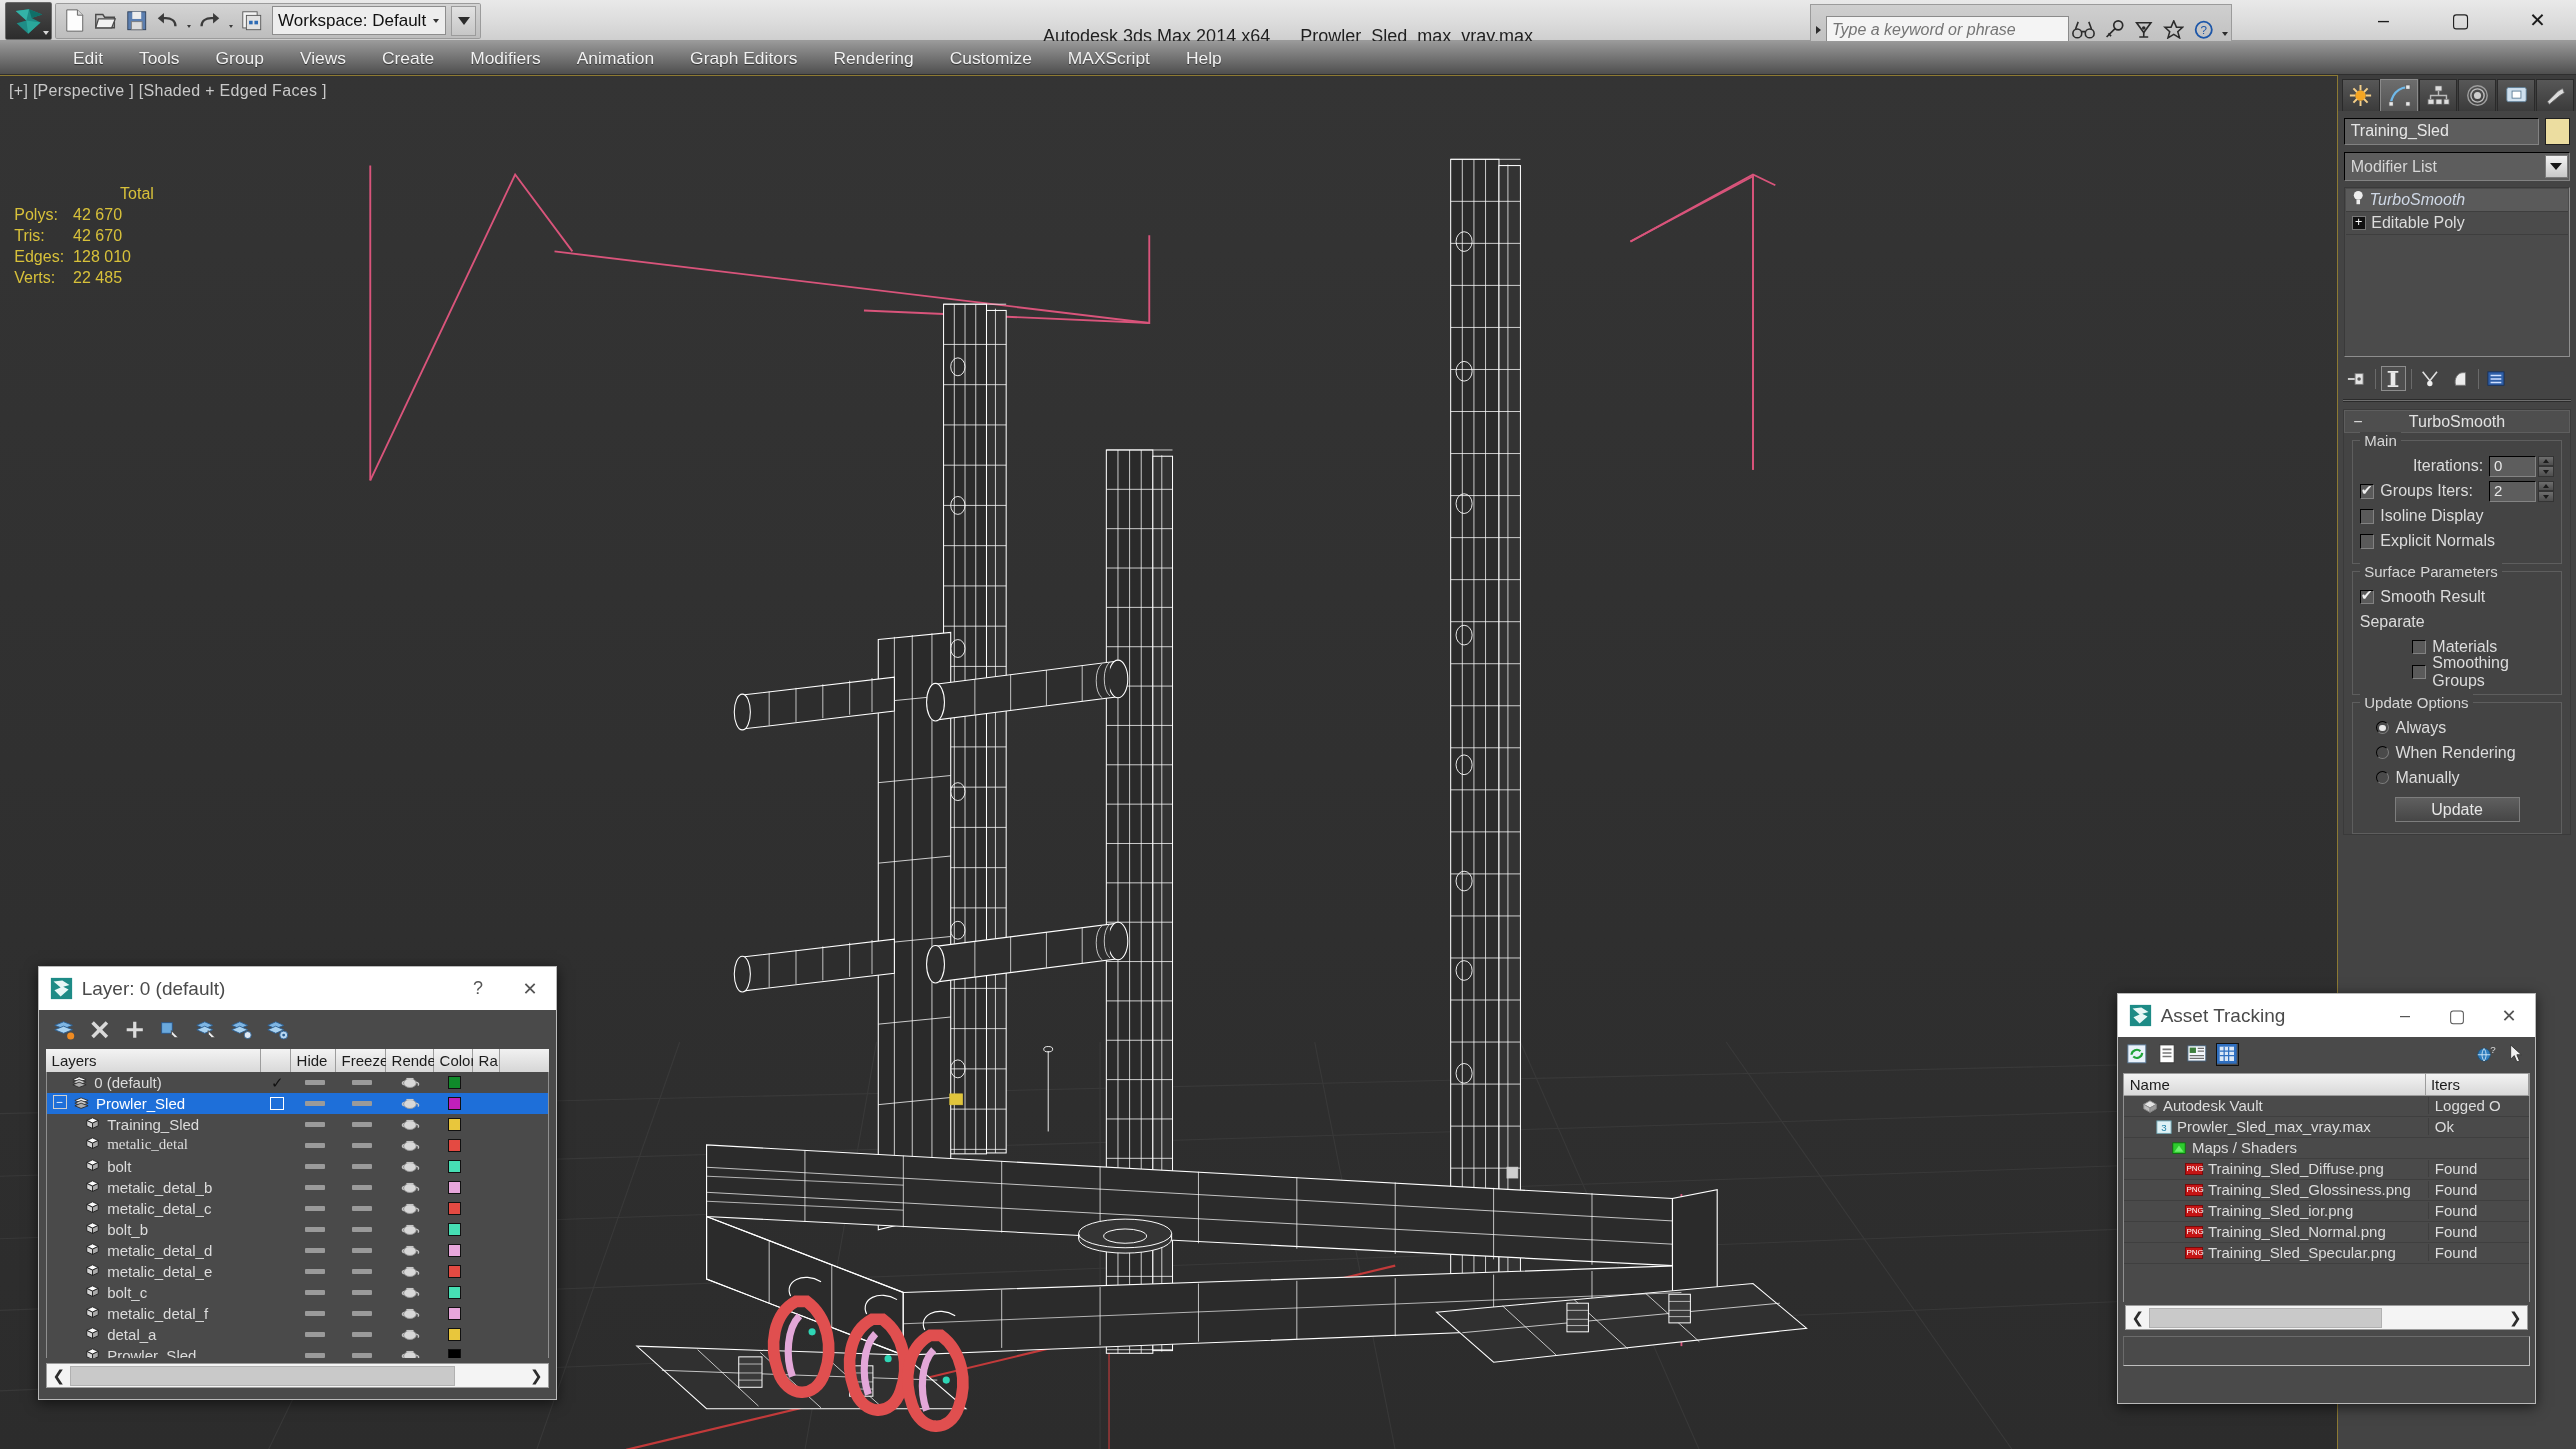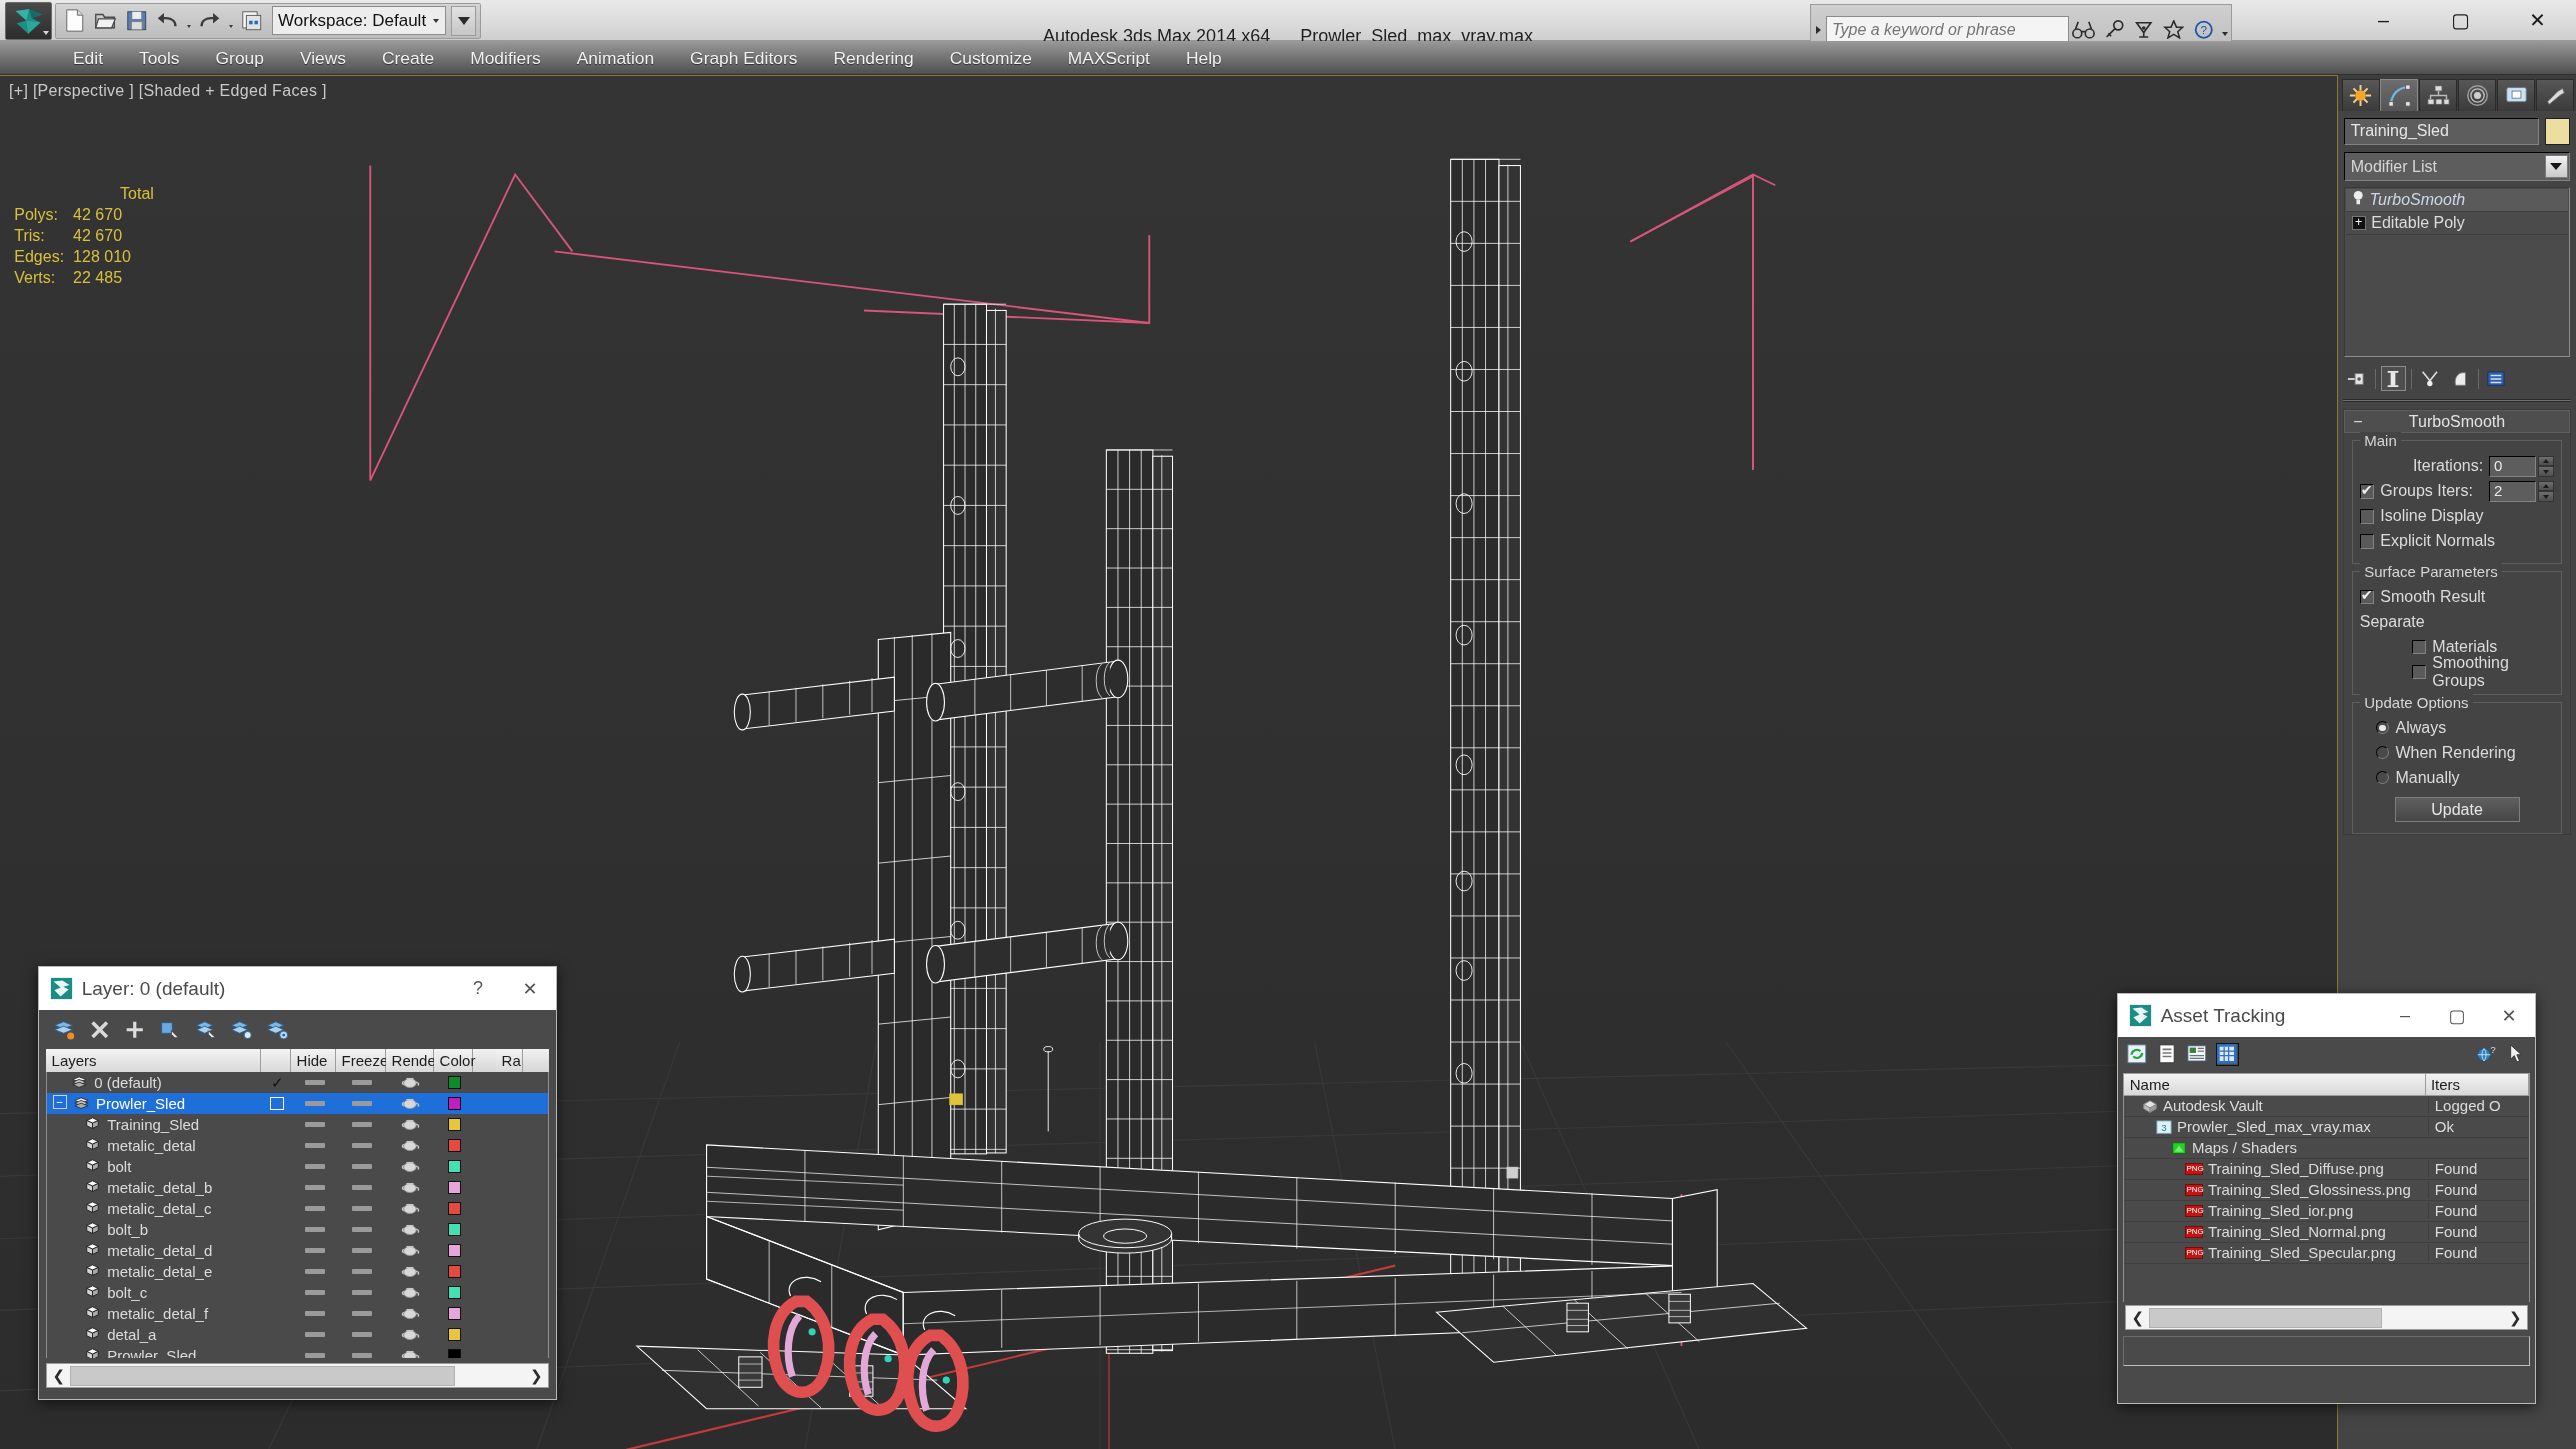--- a/index.html
+++ b/index.html
@@ -861,21 +861,21 @@
       </div>
     </div>
 
     <div class="lhdr" id="layerheader">
         <div class="c" style="width: 215px;">Layers</div>
         <div class="c" style="width: 30px;"></div>
         <div class="c" style="width: 45px;">Hide</div>
         <div class="c" style="width: 50px;">Freeze</div>
         <div class="c" style="width: 48px;">Render</div>
         <div class="c" style="width: 39px;">Color</div>
-        <div class="c" style="width: 27px; margin-left: 23px;">Ra</div>
+        <div class="c" style="width: 27px;">Ra</div>
       </div>
     <div class="lgrid" id="layergrid">
         <div class="lrow">
           <div class="nm" style="padding-left: 25px;">
             <span><svg width="15" height="13.4" viewBox="0 0 17 15">
                 <path d="M1 5 L8 2 L16 5 L8 8 Z" fill="#f0f0f0" stroke="#2a2a2a"></path>
                 <path d="M1 8 L8 5 L16 8 L8 11 Z" fill="#d0d0d0" stroke="#2a2a2a"></path>
                 <path d="M1 11 L8 8 L16 11 L8 14 Z" fill="#ababab" stroke="#2a2a2a"></path>
               </svg></span>
             <span>0 (default)</span>
@@ -954,21 +954,21 @@
                 <path d="M17 8 q4 1 2 4" fill="none" stroke="#c6c6c6" stroke-width="1.6"></path>
                 <path d="M3 7 q-3 2 0 4" fill="none" stroke="#c6c6c6" stroke-width="1.6"></path>
                 <path d="M6 4 h8" stroke="#c6c6c6" stroke-width="1.4"></path>
               </svg></span>
           </div>
           <div class="cell" style="left: 388px; width: 39px; height: 20.6px;">
             <span class="swatch" style="background:#e8c63c"></span>
           </div>
         </div>
         <div class="lrow">
-          <div class="nm" style="padding-left: 38px;">
+          <div class="nm" style="padding-left: 38px; font-family: Liberation Serif, serif;">
             <span><svg width="15" height="14.3" viewBox="0 0 17 16">
                 <path d="M2 5 L8.5 2 L15 5 L8.5 8 Z" fill="#fbfbfb" stroke="#1c1c1c"></path>
                 <path d="M2 5 L2 11 L8.5 14 L8.5 8 Z" fill="#d3d3d3" stroke="#1c1c1c"></path>
                 <path d="M15 5 L15 11 L8.5 14 L8.5 8 Z" fill="#a9a9a9" stroke="#1c1c1c"></path>
               </svg></span>
             <span>metalic_detal</span>
           </div>
           <div class="cell" style="left: 215px; width: 30px; height: 20.6px;"></div>
           <div class="cell" style="left: 245px; width: 45px; height: 20.6px;">
             <span class="dash"></span>

